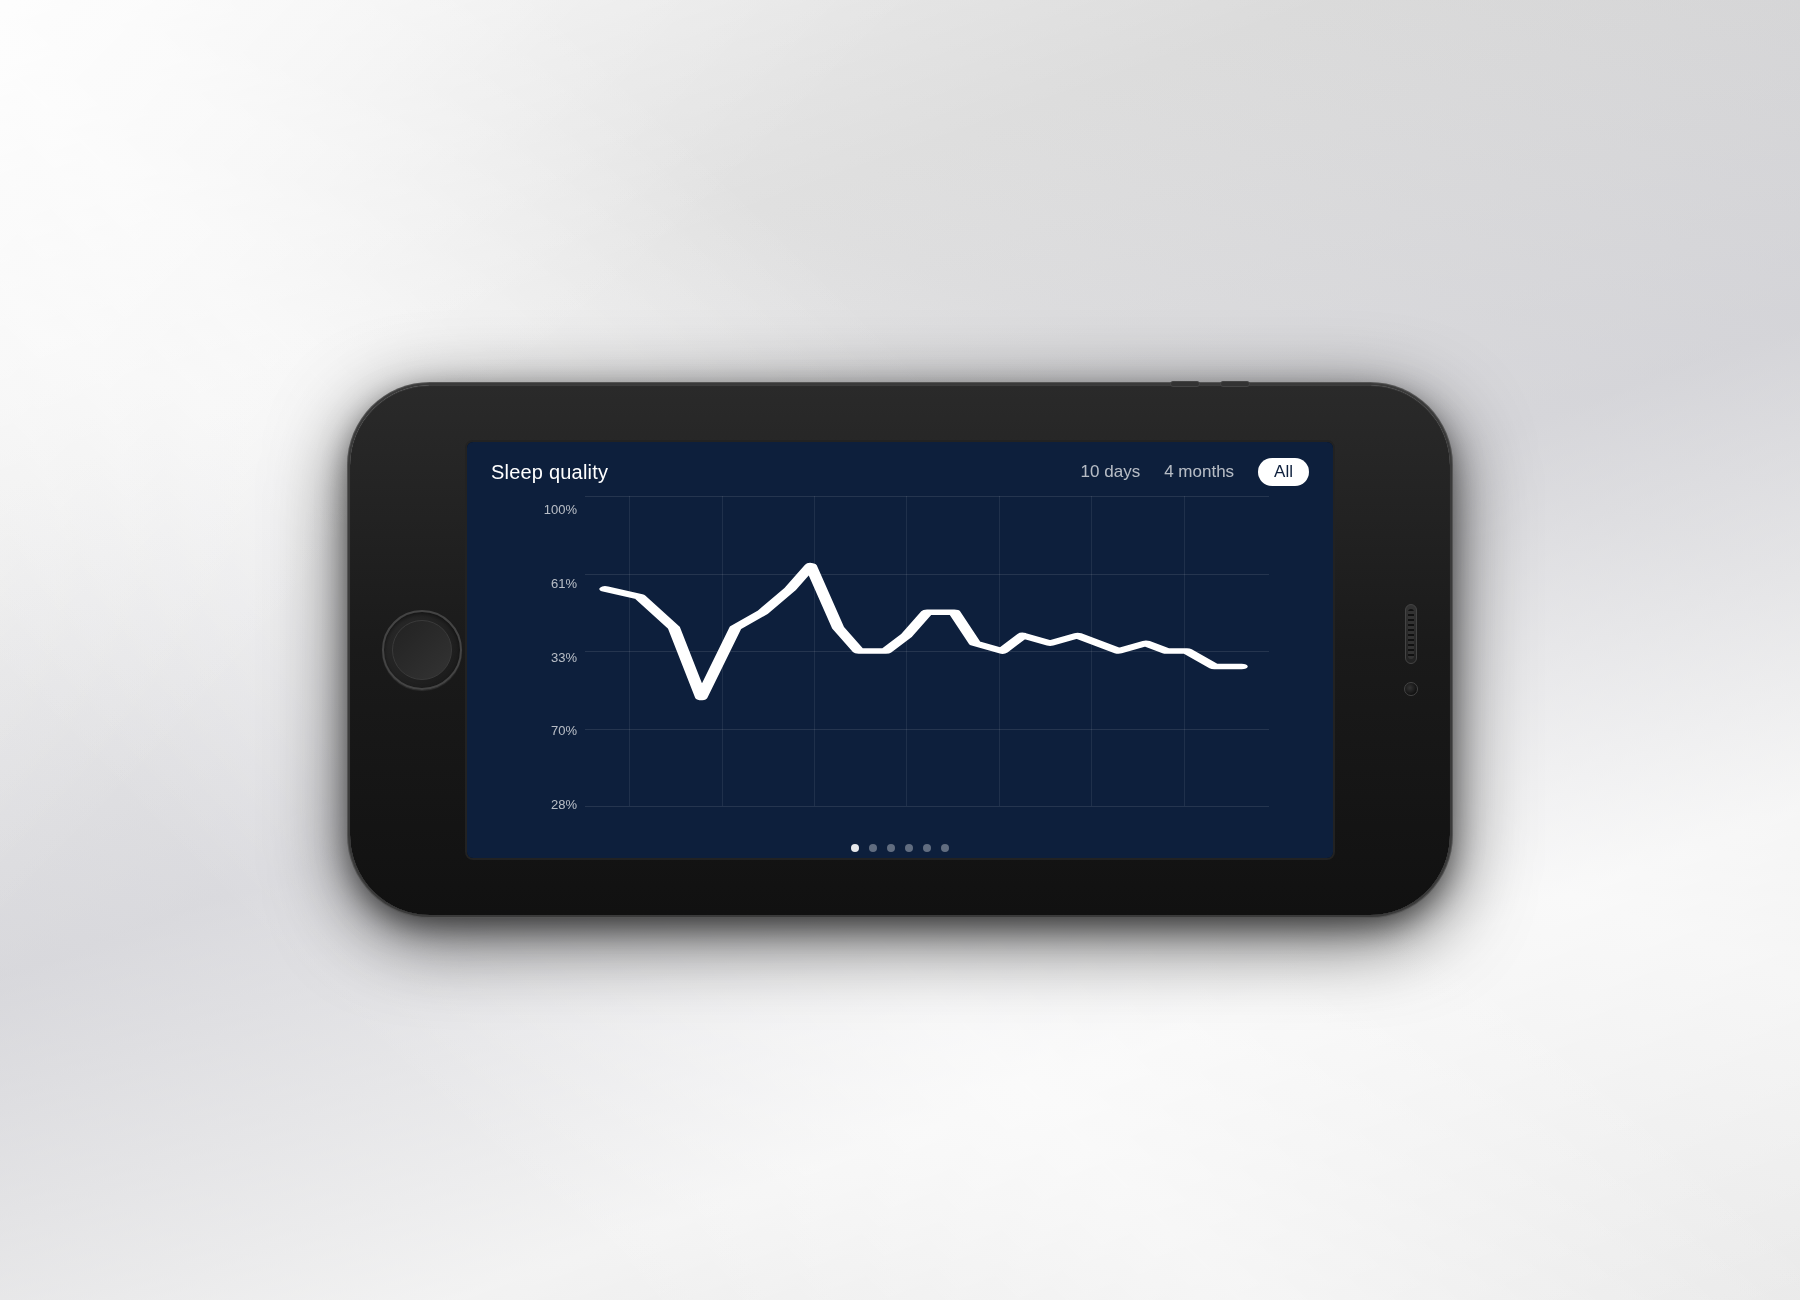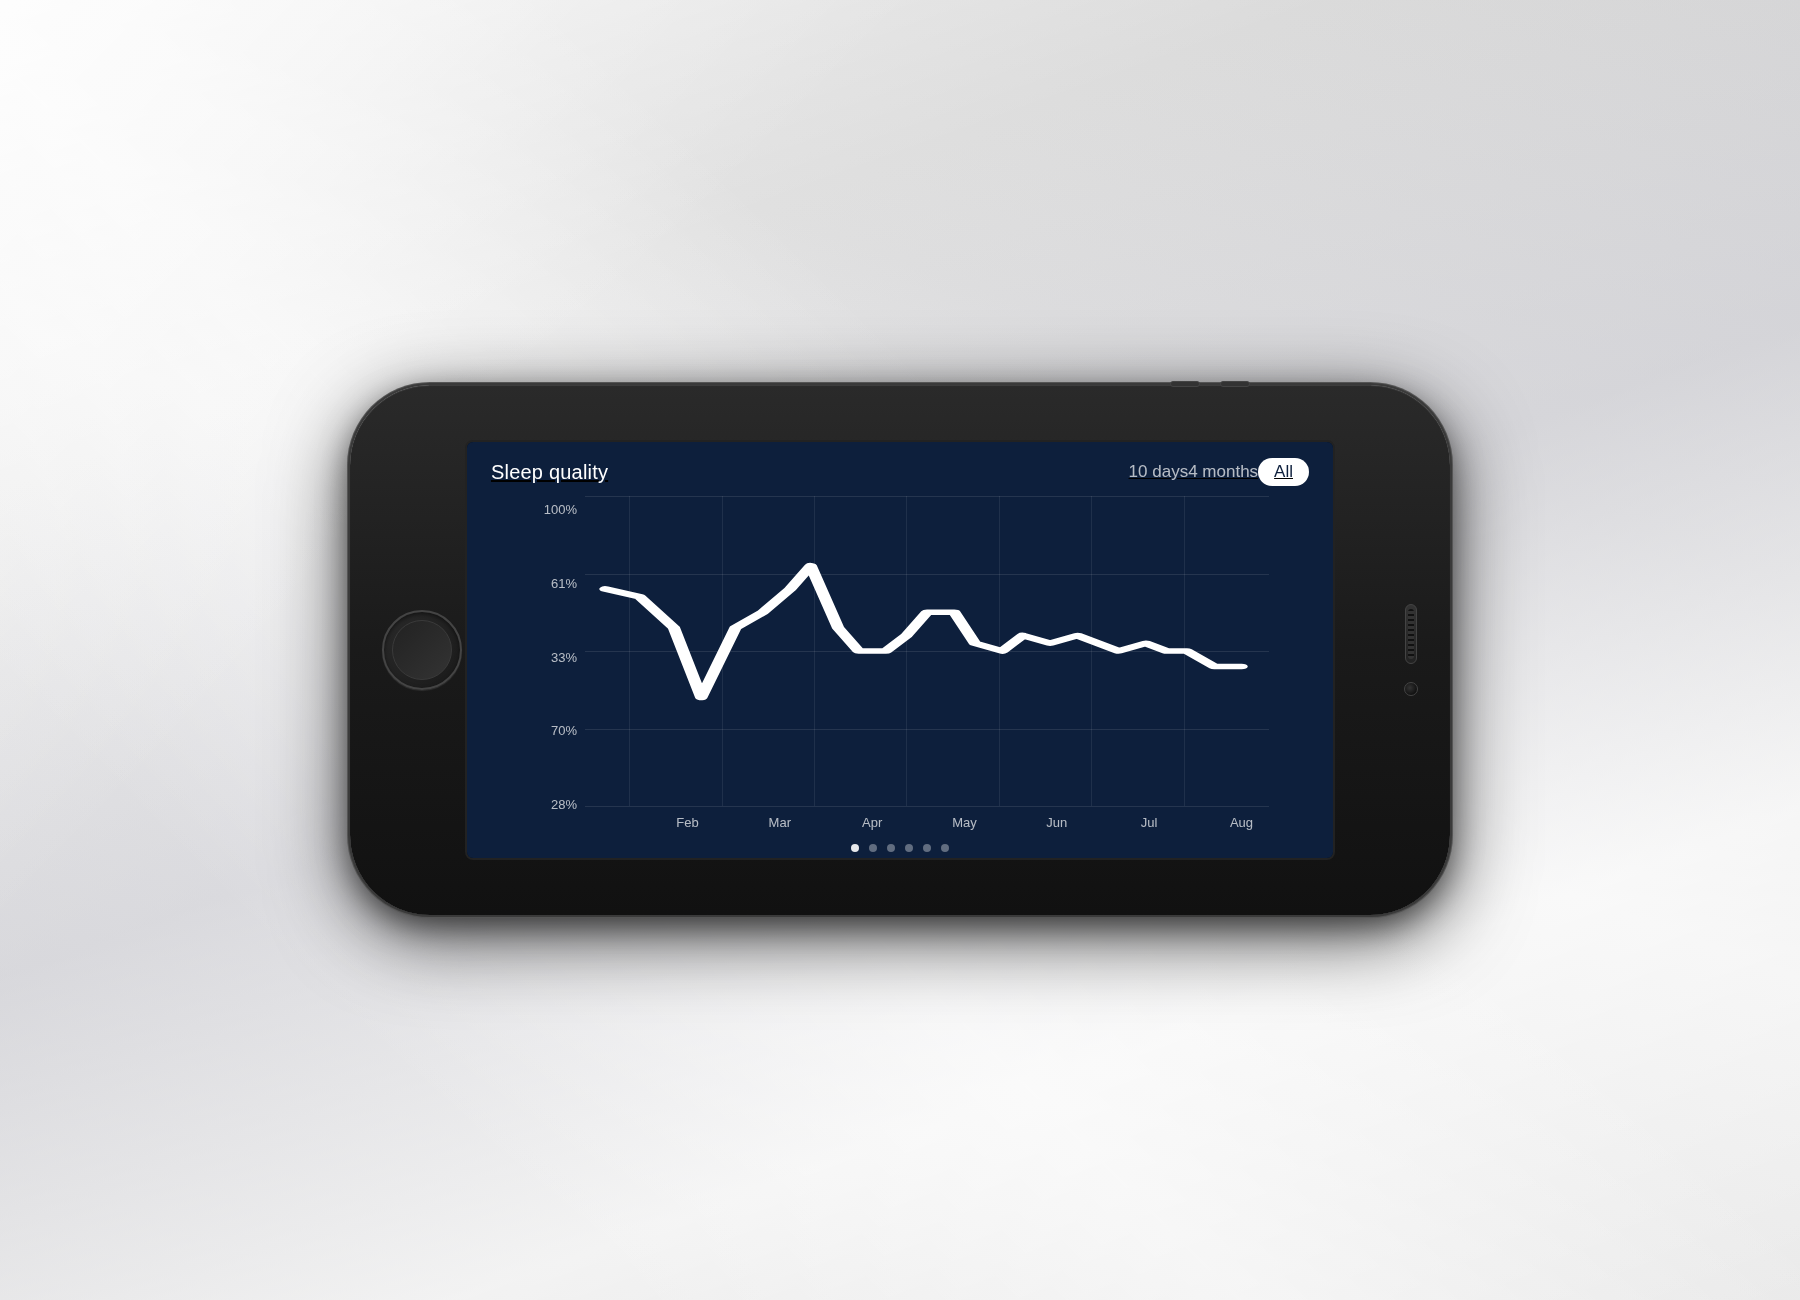--- a/index.html
+++ b/index.html
@@ -163,21 +163,20 @@
       box-shadow: inset 0 0 20px rgba(0,0,0,0.5);
     }
 
     
     .app-screen {
       width: 100%;
       height: 100%;
       background: #0d1f3c;
       display: flex;
       flex-direction: column;
-      text-decoration: underline;
     }
 
     
     .app-header {
       display: flex;
       align-items: center;
       padding: 16px 24px 10px;
       gap: 0;
       flex-shrink: 0;
     }
@@ -186,20 +185,21 @@
       color: #ffffff;
       font-size: 20px;
       font-weight: 400;
       letter-spacing: 0.2px;
       flex: 1;
     }
 
     .header-filters {
       display: flex;
       align-items: center;
+      gap: 24px;
     }
 
     .filter-option {
       color: rgba(255,255,255,0.7);
       font-size: 17px;
       font-weight: 300;
       cursor: pointer;
     }
 
     .filter-option.active {
@@ -405,29 +405,20 @@
                   75,47.5
                   78,50
                   82,47.5
                   85,50
                   88,50
                   92,55
                   96,55
                 "></polyline>
             </svg>
 
-            <div class="x-axis">
-              <span class="x-label" style="left: calc(58px + 6.5% )">Feb</span>
-              <span class="x-label" style="left: calc(58px + 20%)">Mar</span>
-              <span class="x-label" style="left: calc(58px + 33.5%)">Apr</span>
-              <span class="x-label" style="left: calc(58px + 47%)">May</span>
-              <span class="x-label" style="left: calc(58px + 60.5%)">Jun</span>
-              <span class="x-label" style="left: calc(58px + 74%)">Jul</span>
-              <span class="x-label" style="left: calc(58px + 87.5%)">Aug</span>
-            </div>
 
           </div>
         </div>
 
         <div class="page-dots">
           <div class="dot active"></div>
           <div class="dot"></div>
           <div class="dot"></div>
           <div class="dot"></div>
           <div class="dot"></div>

